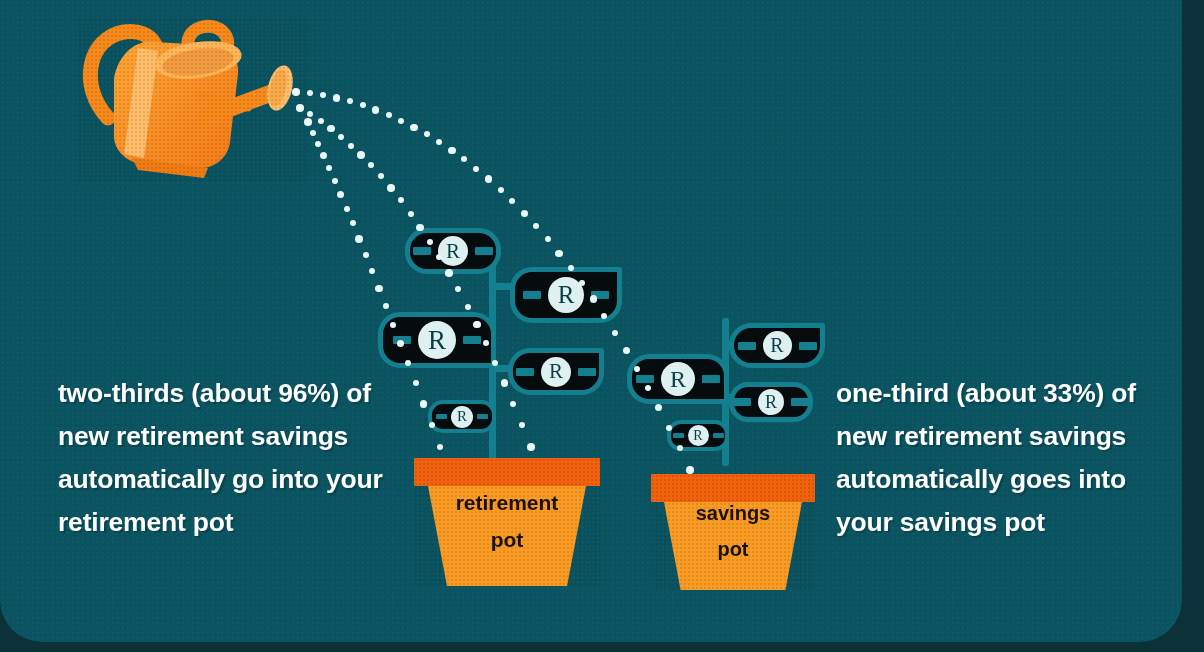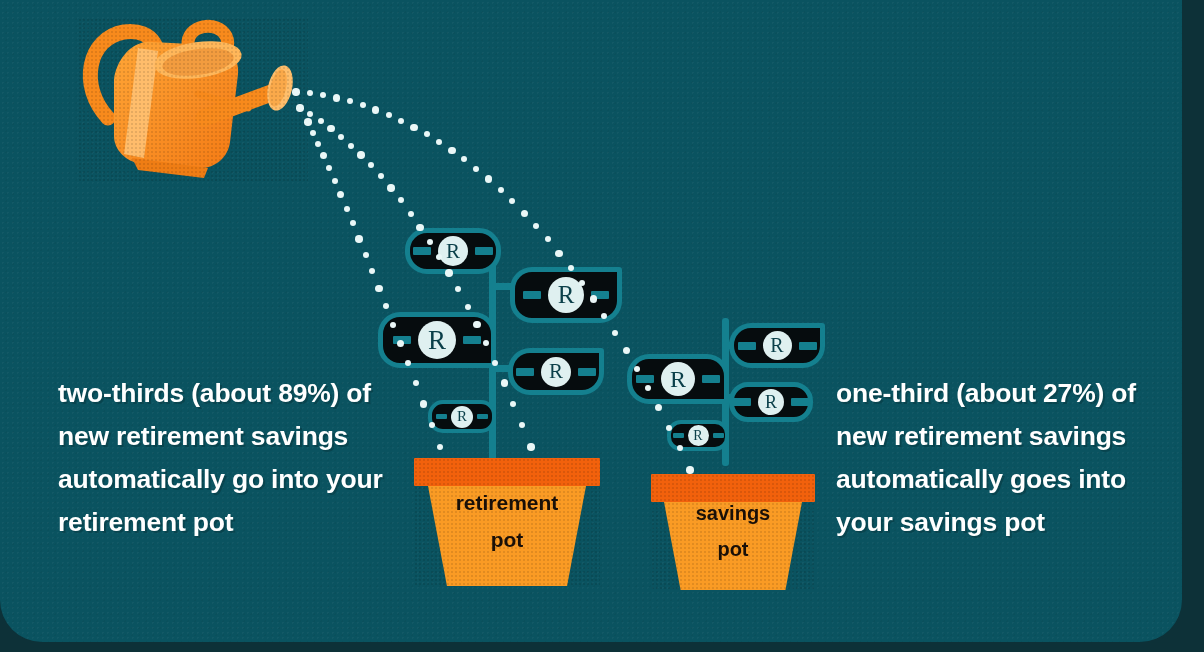--- a/index.html
+++ b/index.html
@@ -361,18 +361,18 @@
       <div class="body" style="left:13px; width:138px; height:88px; font-size:20px;
                   clip-path: polygon(0% 0%, 100% 0%, 88% 100%, 12% 100%);">
         <span>
           <span style="display: block;">savings</span>
           <span style="display: block;">pot</span>
         </span>
       </div>
       <div class="grain"></div>
     </div>
 
-    <div class="copy" id="copy-left">two-thirds (about 89%) of new retirement savings automatically go into your retirement pot</div>
-
-    <div class="copy" id="copy-right">one-third (about 27%) of new retirement savings automatically goes into your savings pot</div>
+    <div class="copy" id="copy-left">two-thirds (about 96%) of new retirement savings automatically go into your retirement pot</div>
+
+    <div class="copy" id="copy-right">one-third (about 33%) of new retirement savings automatically goes into your savings pot</div>
 
   </div>
 </div>
 
 </body></html>

